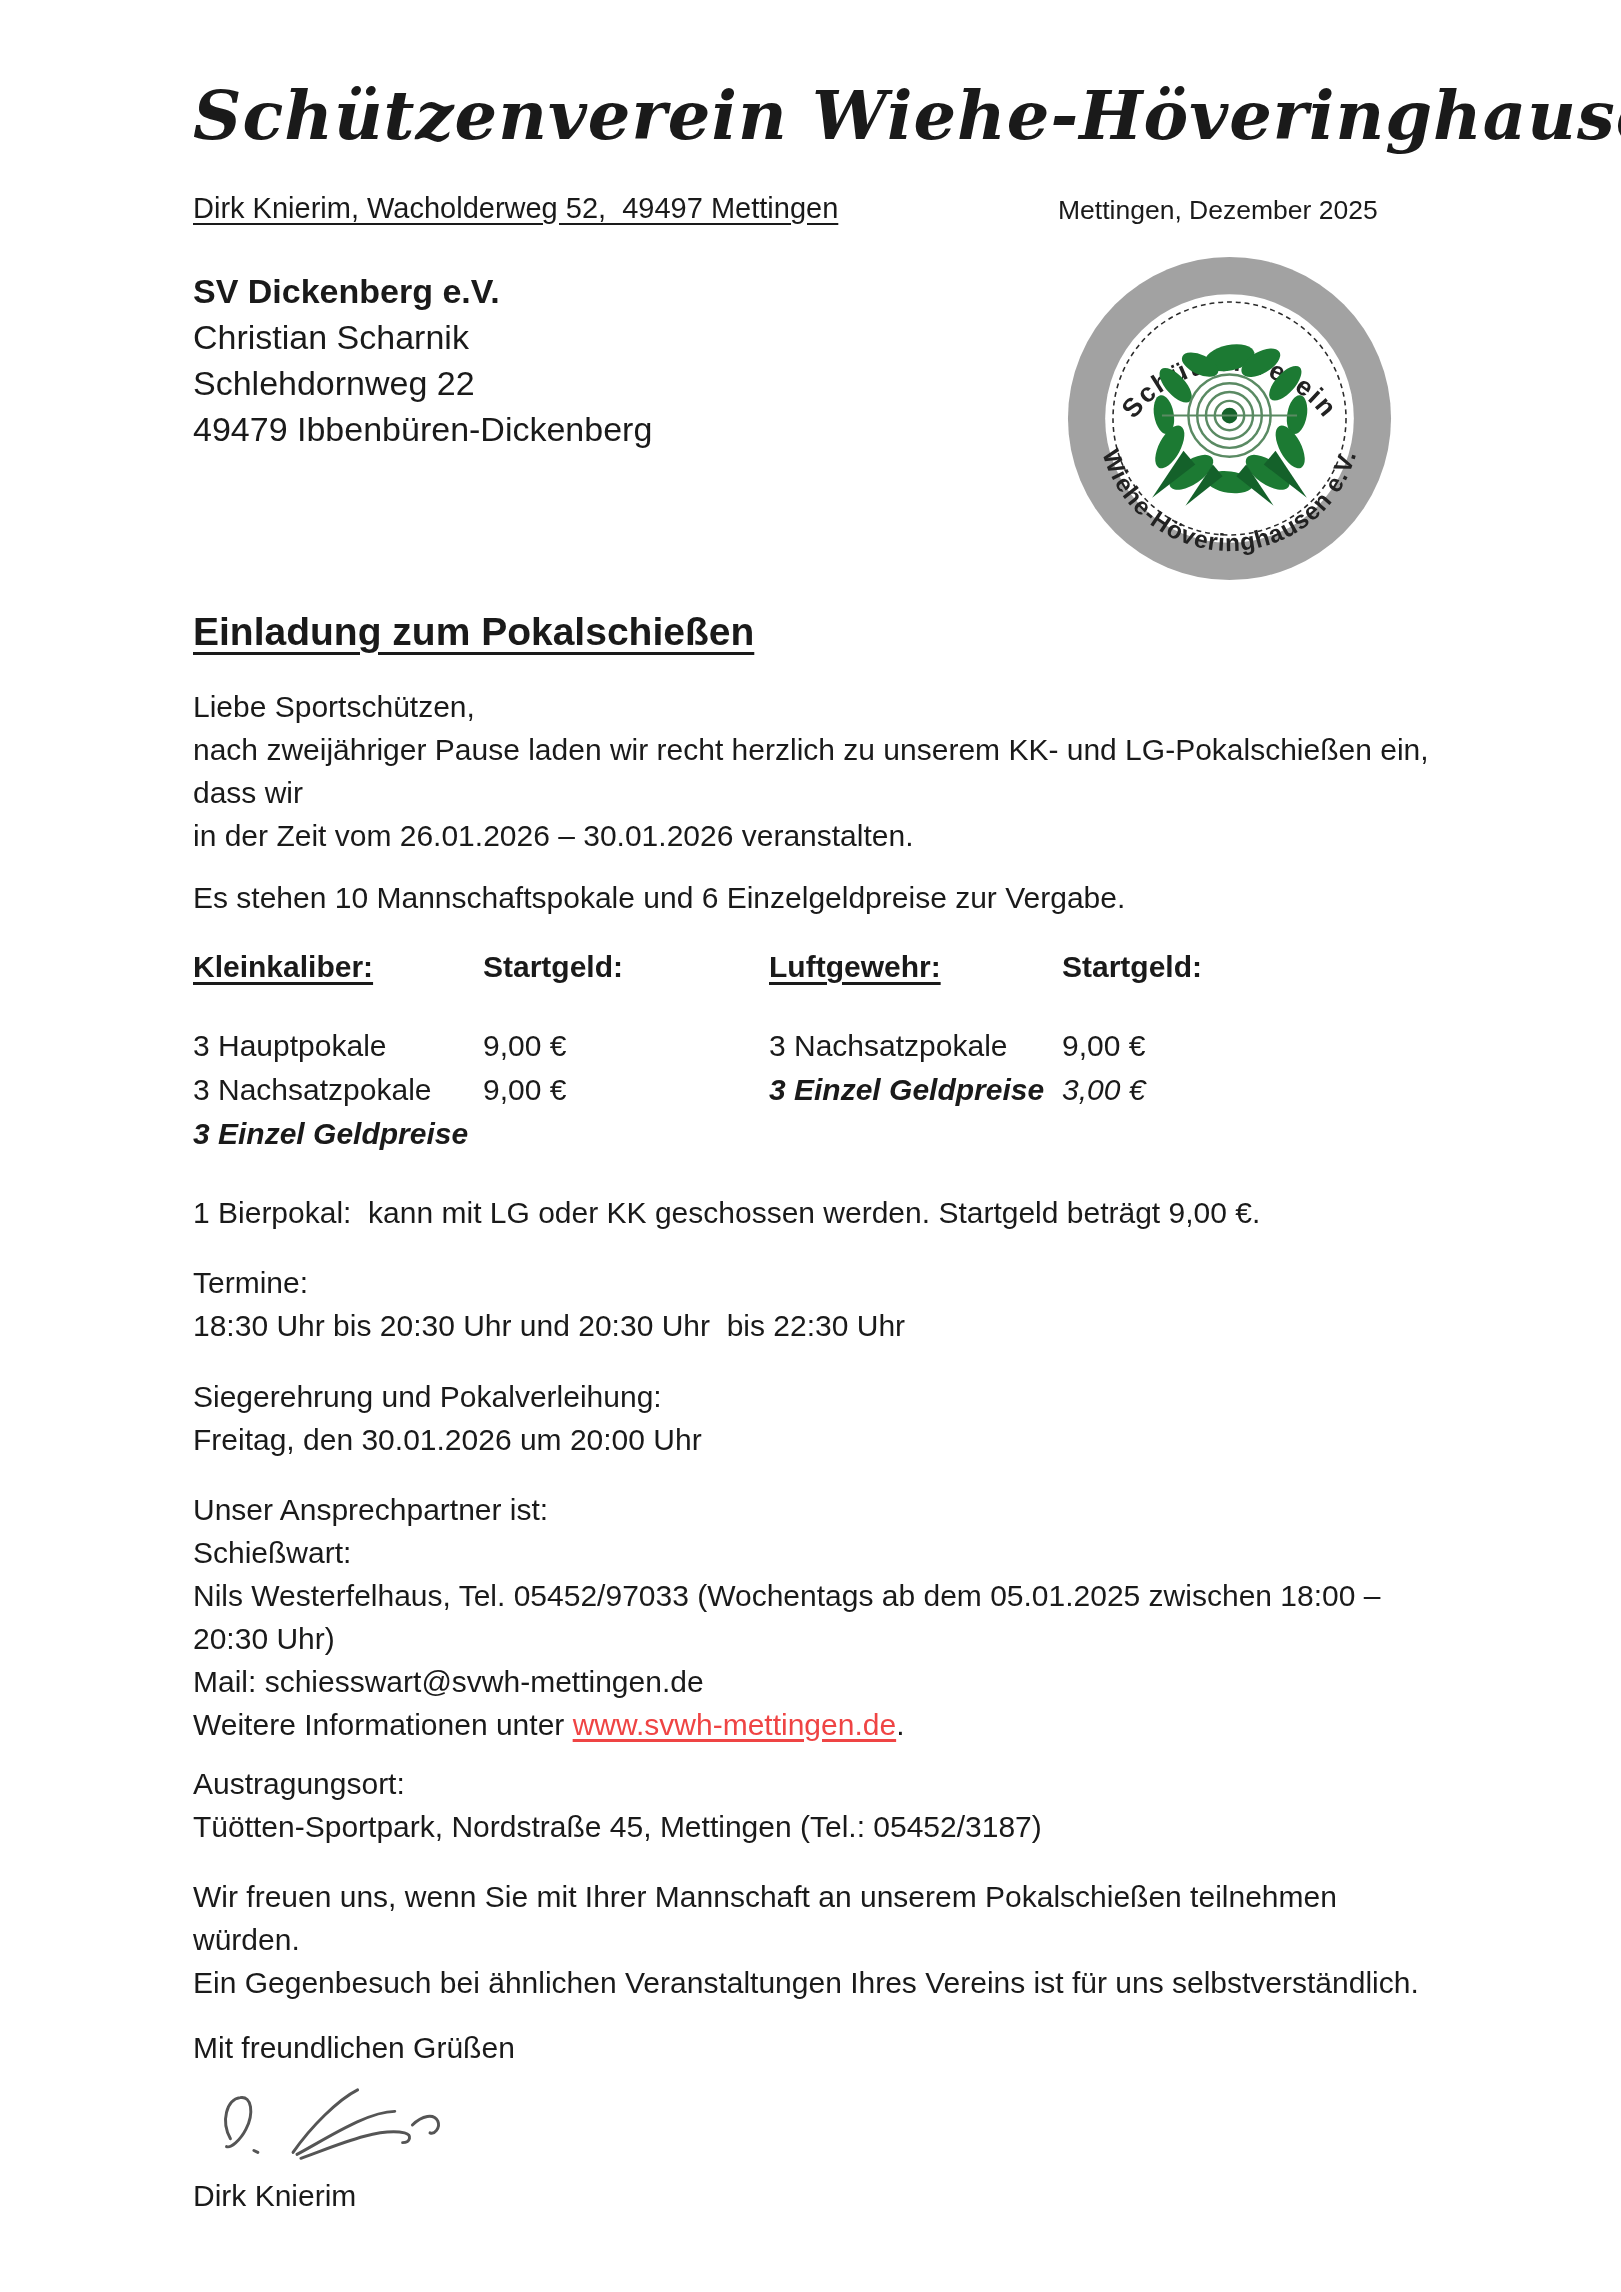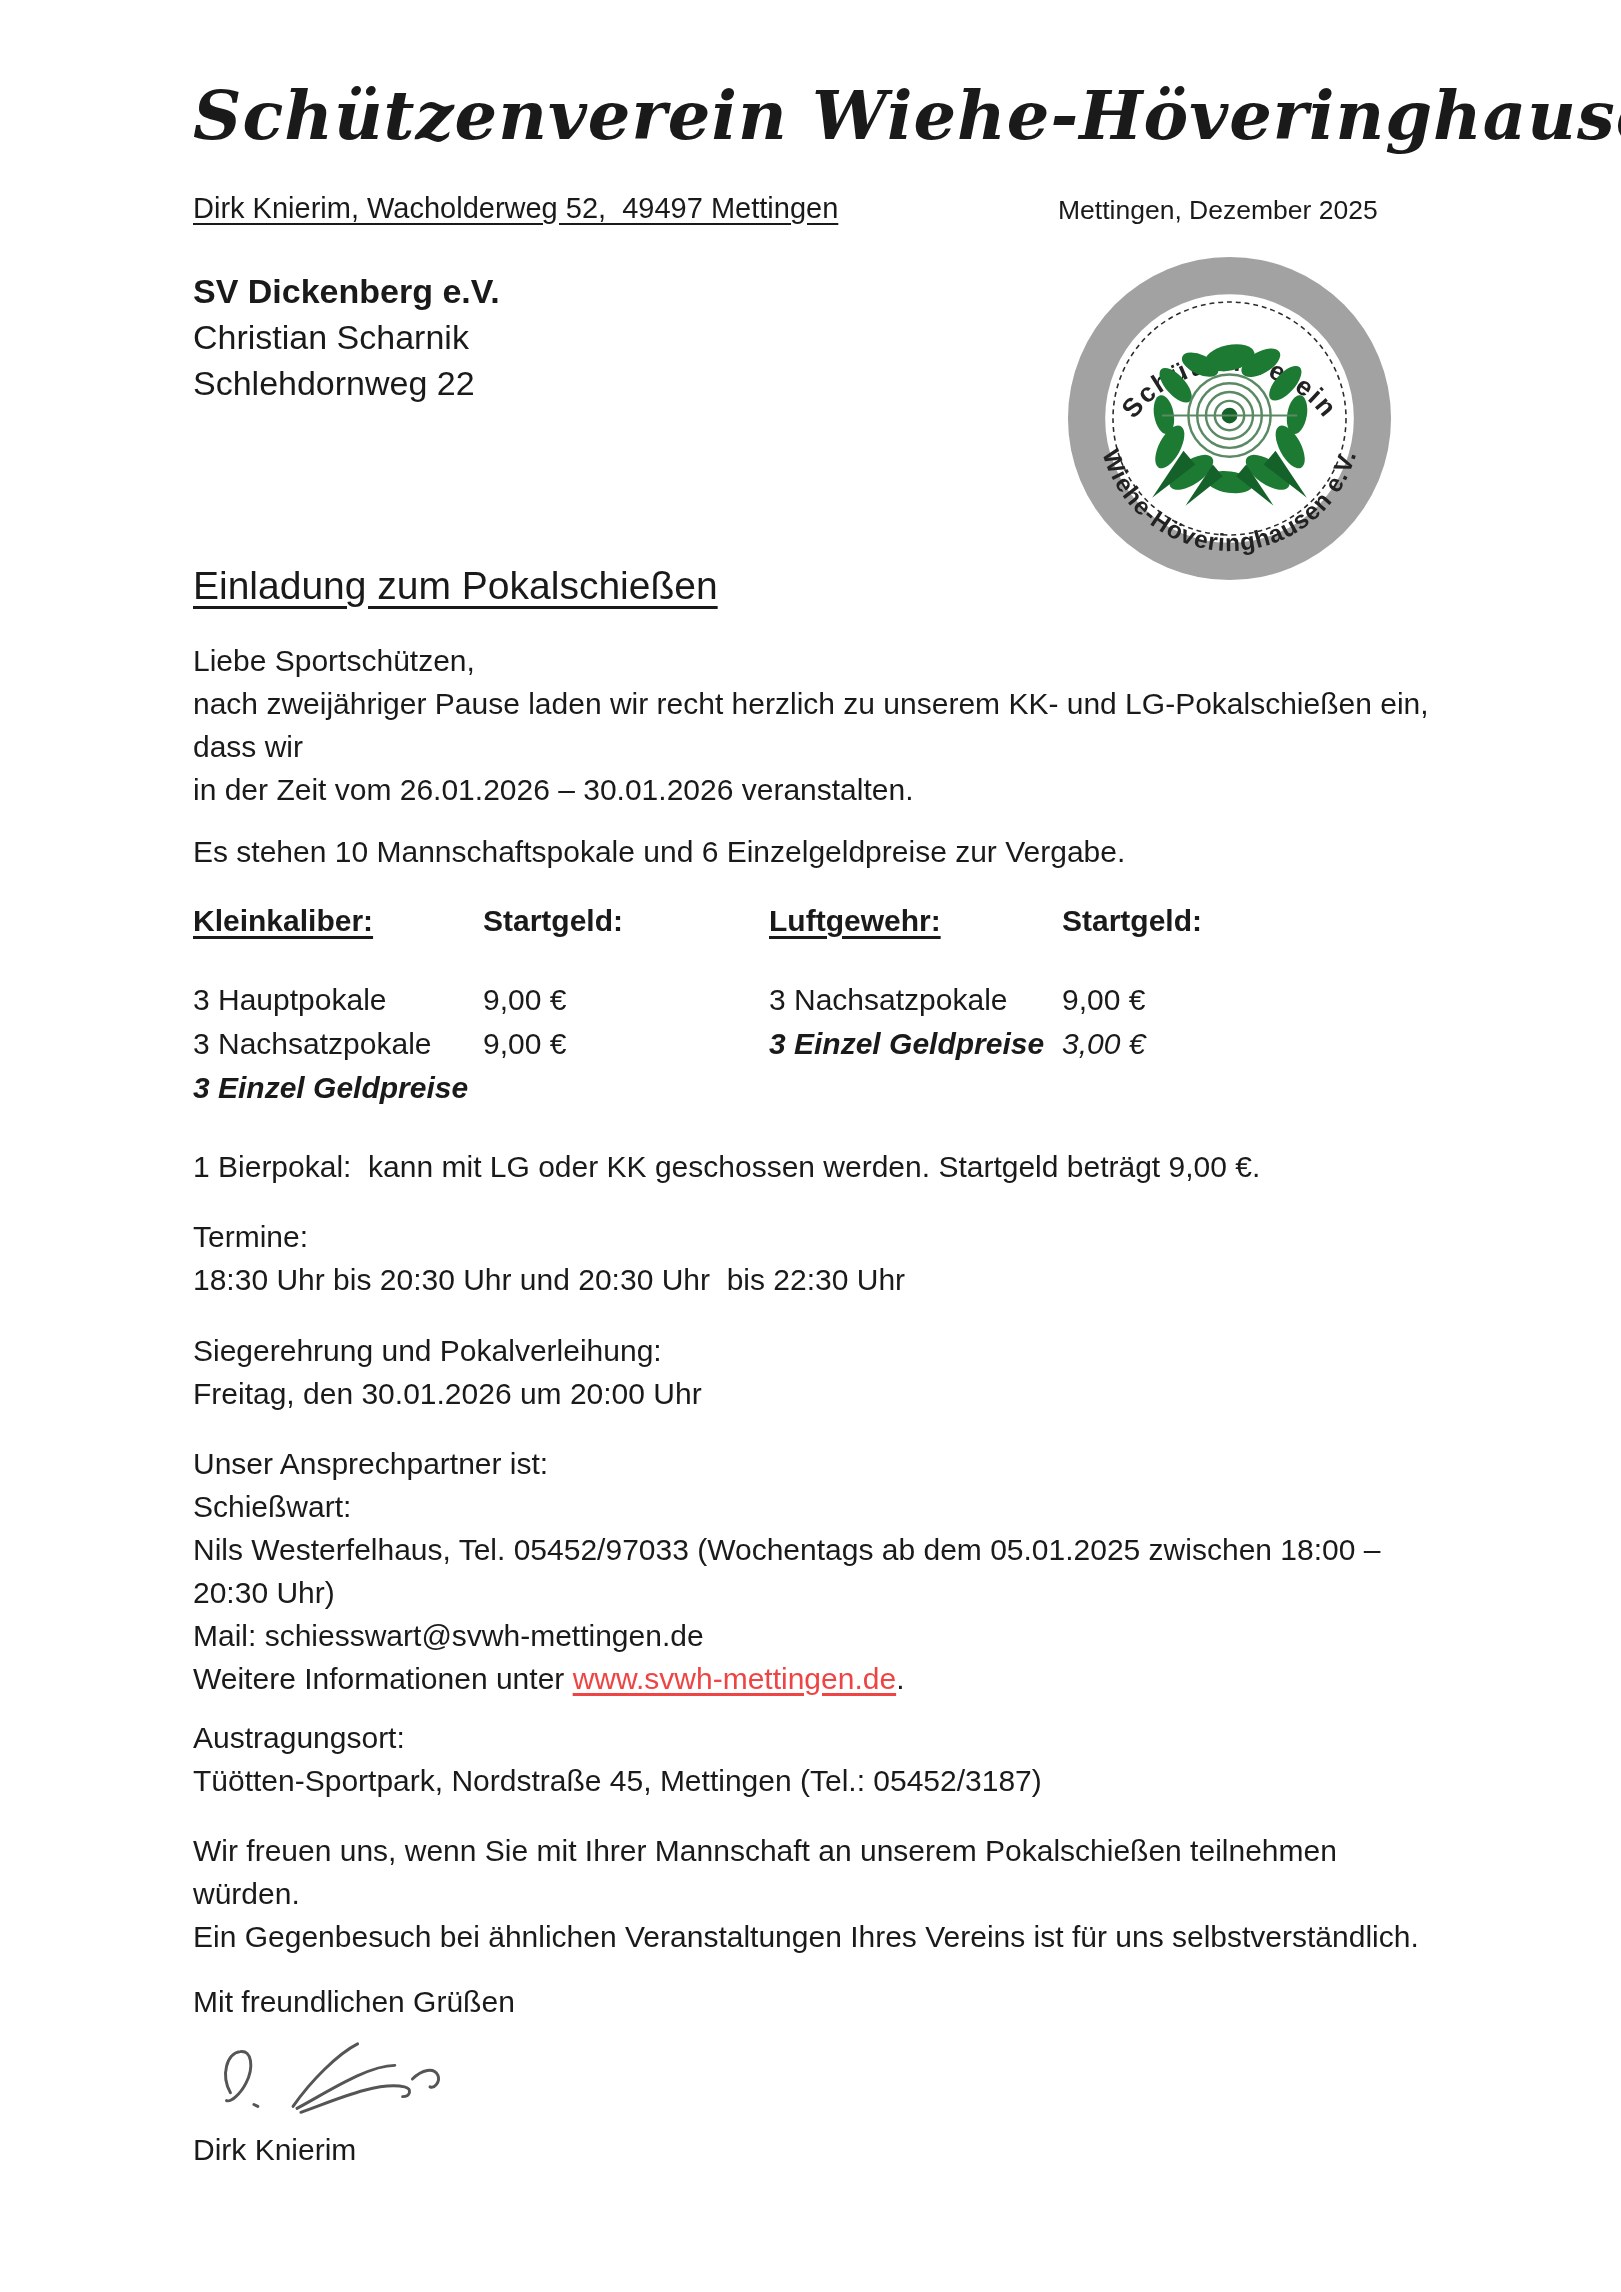--- a/index.html
+++ b/index.html
@@ -49,21 +49,21 @@
     line-height:46px;
   }
   .recipient .r-bold { font-weight:bold; }
   .logo-wrap {
     position:absolute; left:1066px; top:255px;
     width:327px; height:327px;
   }
   .heading {
     margin-top:155px;
     font-size:39px;
-    font-weight:normal;
+    font-weight:bold;
     text-decoration:underline;
     text-underline-offset:6.9px;
     line-height:49px;
   }
   .body-text { font-size:30px; line-height:43px; }
   .para1 { margin-top:29px; }
   .para2 { margin-top:19.6px; }
   .pre { white-space:pre-wrap; }
   .fees { margin-top:25.5px; }
   .fees-grid {
@@ -144,20 +144,21 @@
 
     <div class="sender-row">
       <span class="sender-line">Dirk Knierim, Wacholderweg 52,  49497 Mettingen</span>
       <span class="date-line">Mettingen, Dezember 2025</span>
     </div>
 
     <div class="recipient">
       <div class="r-bold">SV Dickenberg e.V.</div>
       <div>Christian Scharnik</div>
       <div>Schlehdornweg 22</div>
+      <div>49479 Ibbenbüren-Dickenberg</div>
     </div>
 
     <div class="heading">Einladung zum Pokalschießen</div>
 
     <div class="body-text para1">
       <div>Liebe Sportschützen,</div>
       <div>nach zweijähriger Pause laden wir recht herzlich zu unserem KK- und LG-Pokalschießen ein, dass wir</div>
       <div>in der Zeit vom 26.01.2026 – 30.01.2026 veranstalten.</div>
     </div>
     <div class="body-text para2">Es stehen 10 Mannschaftspokale und 6 Einzelgeldpreise zur Vergabe.</div>

